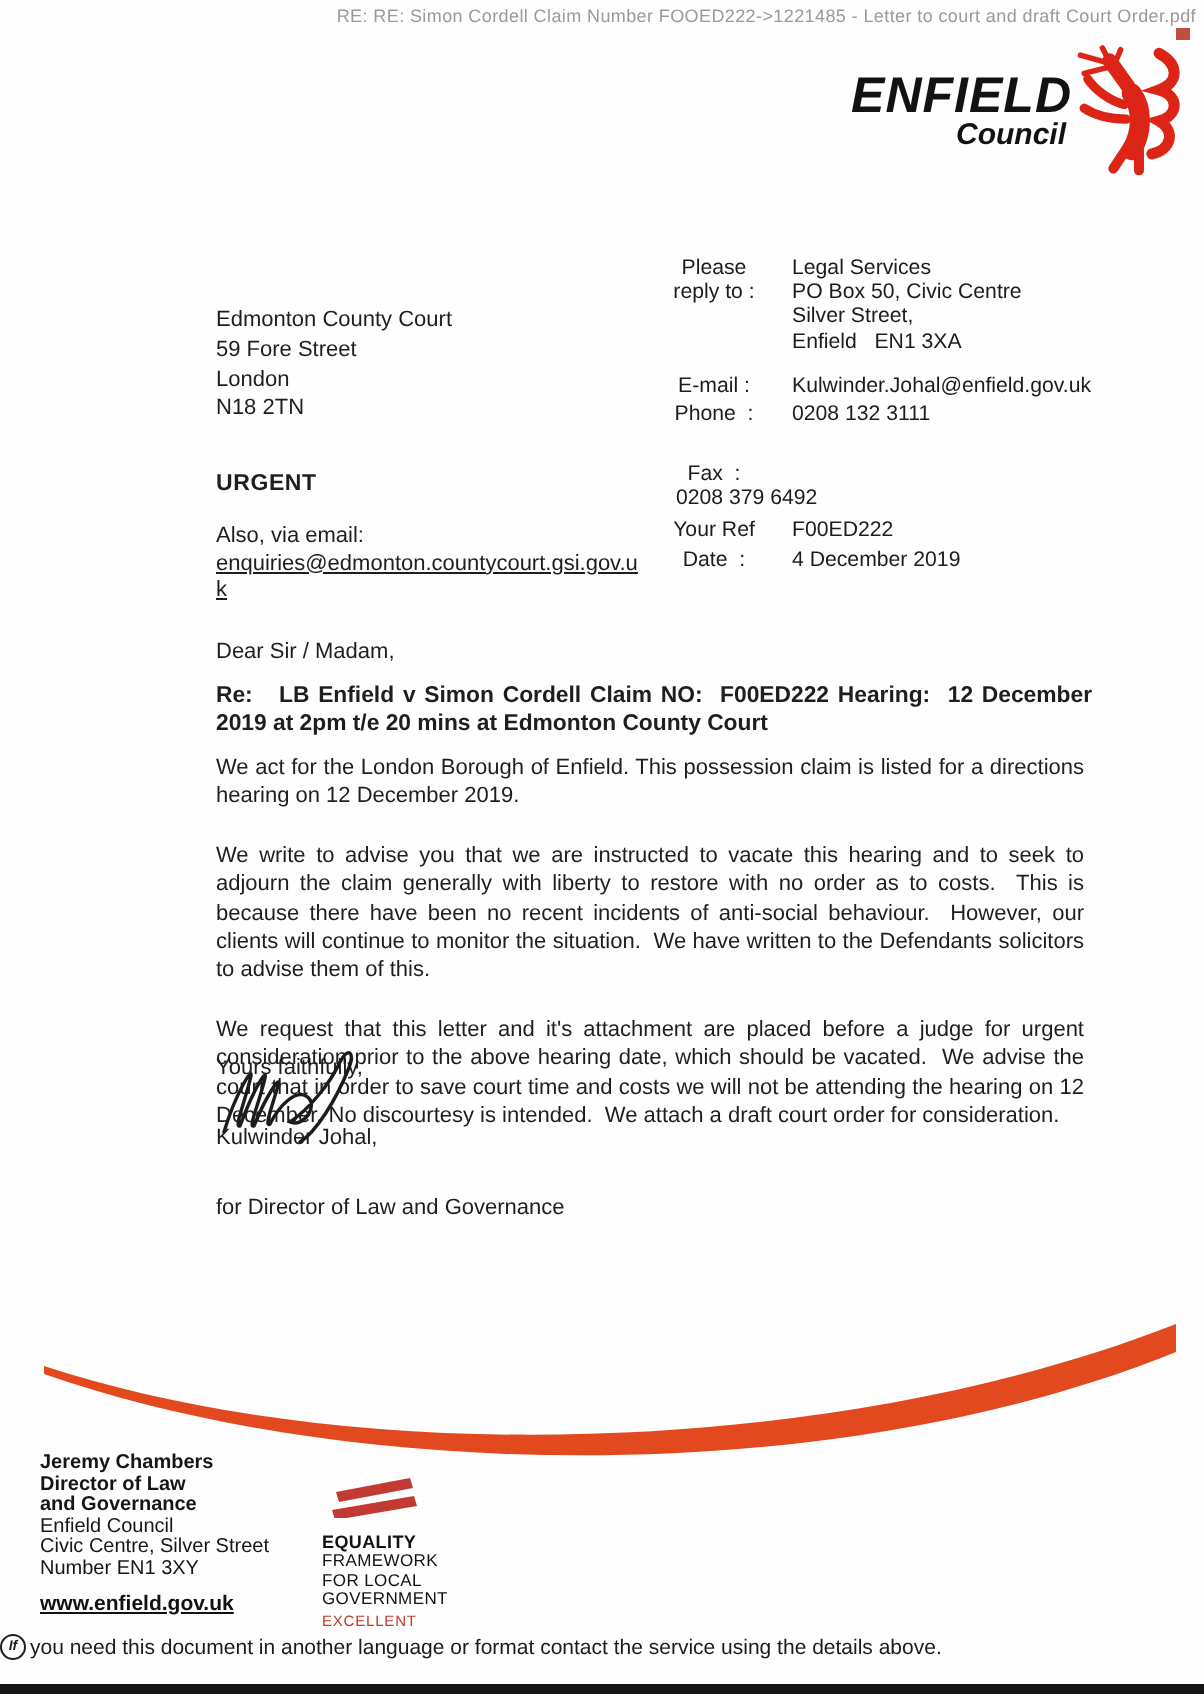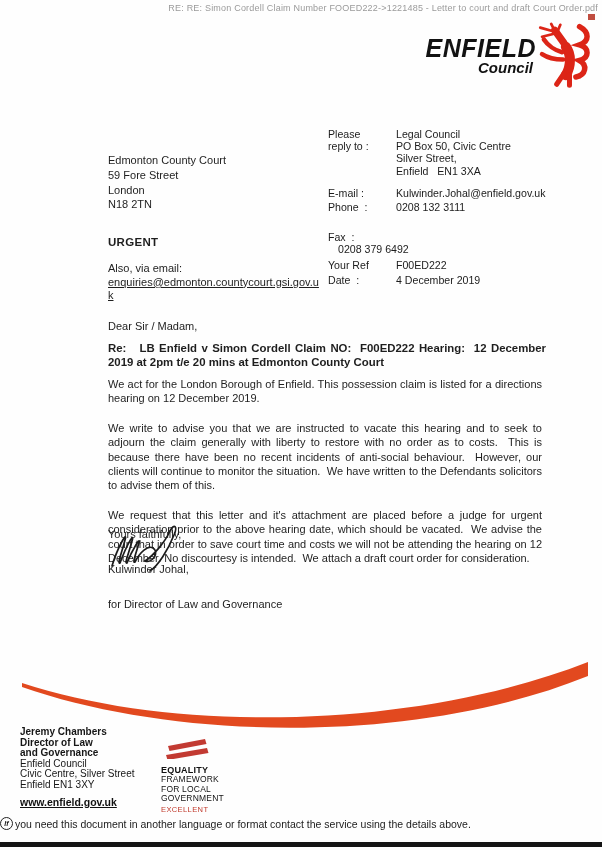--- a/index.html
+++ b/index.html
@@ -21,21 +21,21 @@
   .logo-word { font-size:25px; font-weight:800; font-style:italic; letter-spacing:.5px; line-height:24px; }
   .logo-sub  { font-size:15px; font-style:italic; font-weight:600; margin-top:-1px; padding-right:3px; }
   .beast { position:absolute; right:0; top:0; }
 
   
   .recipient { position:absolute; left:108px; top:153px; font-size:11px; line-height:14.8px; }
 
   
   .info { position:absolute; left:328px; top:128px; width:266px; font-size:10.6px; color:#1c1c1c; }
   .row { display:flex; align-items:flex-start; margin-bottom:2px; }
-  .lbl { width:58px; text-align:left; flex:none; line-height:12.4px; }
+  .lbl { width:58px; text-align:center; flex:none; line-height:12.4px; }
   .val { margin-left:10px; line-height:12.4px; }
   .addr-lines div { line-height:12.2px; }
   .gap9  { margin-top:10px; }
   .gap17 { margin-top:17px;flex-direction:column; }
   .refrow { margin-bottom:3.2px; }
 
   .urgent { position:absolute; left:108px; top:236px; font-size:11.5px; font-weight:bold; letter-spacing:.3px; }
   .also { position:absolute; left:108px; top:262px; font-size:11px; line-height:13.6px; }
   .ulink { text-decoration:underline; color:#1e1e1e; cursor:pointer; }
 
@@ -102,21 +102,21 @@
     <div>N18 2TN</div>
   </div>
 
   <div class="info">
     <div class="row">
       <div class="lbl">
         <div>Please</div>
         <div>reply to :</div>
       </div>
       <div class="val addr-lines">
-        <div>Legal Council</div>
+        <div>Legal Services</div>
         <div>PO Box 50, Civic Centre</div>
         <div>Silver Street,</div>
         <div>Enfield&nbsp;&nbsp;&nbsp;EN1 3XA</div>
       </div>
     </div>
     <div class="row gap9">
       <div class="lbl">E-mail :</div>
       <div class="val">Kulwinder.Johal@enfield.gov.uk</div>
     </div>
     <div class="row">
@@ -167,21 +167,21 @@
   <svg class="swoosh" width="602" height="100" viewBox="0 0 602 100">
     <path d="M22 33 C 180 85, 420 78, 588 12 L 588 26 C 420 94, 180 92, 22 37 Z" fill="#E2491F"></path>
   </svg>
 
   <div class="footer-contact">
     <div class="b">Jeremy Chambers</div>
     <div class="b">Director of Law</div>
     <div class="b">and Governance</div>
     <div>Enfield Council</div>
     <div>Civic Centre, Silver Street</div>
-    <div>Enfield EN1 3XY</div>
+    <div>Number EN1 3XY</div>
     <span class="website">www.enfield.gov.uk</span>
   </div>
 
   <div class="equality">
     <svg width="50" height="21" viewBox="0 0 50 21">
       <path d="M7 8 L44 1 L45.5 6 L8.5 13 Z" fill="#C23A32"></path>
       <path d="M5 17 L46 10 L47.5 15 L6.5 22 Z" fill="#C23A32"></path>
     </svg>
     <div class="eq-line1">EQUALITY</div>
     <div class="eq-line">FRAMEWORK</div>

